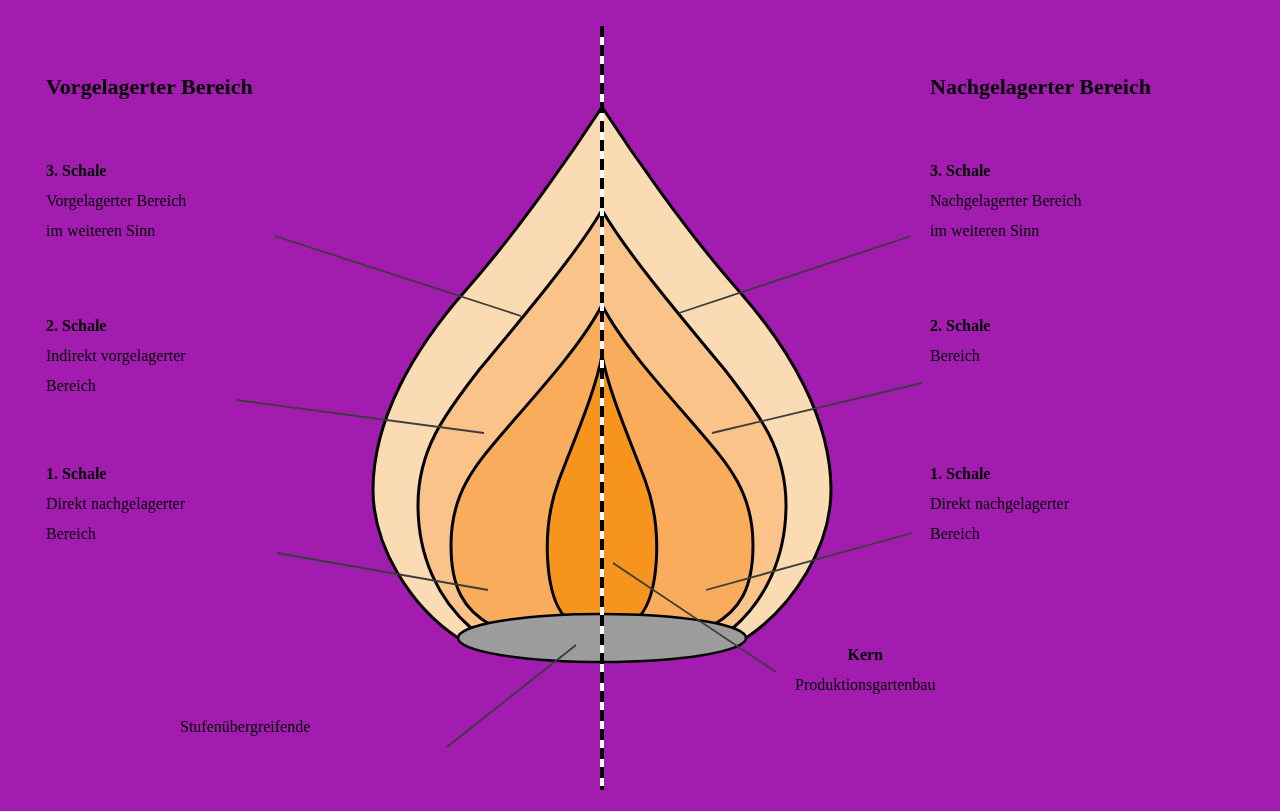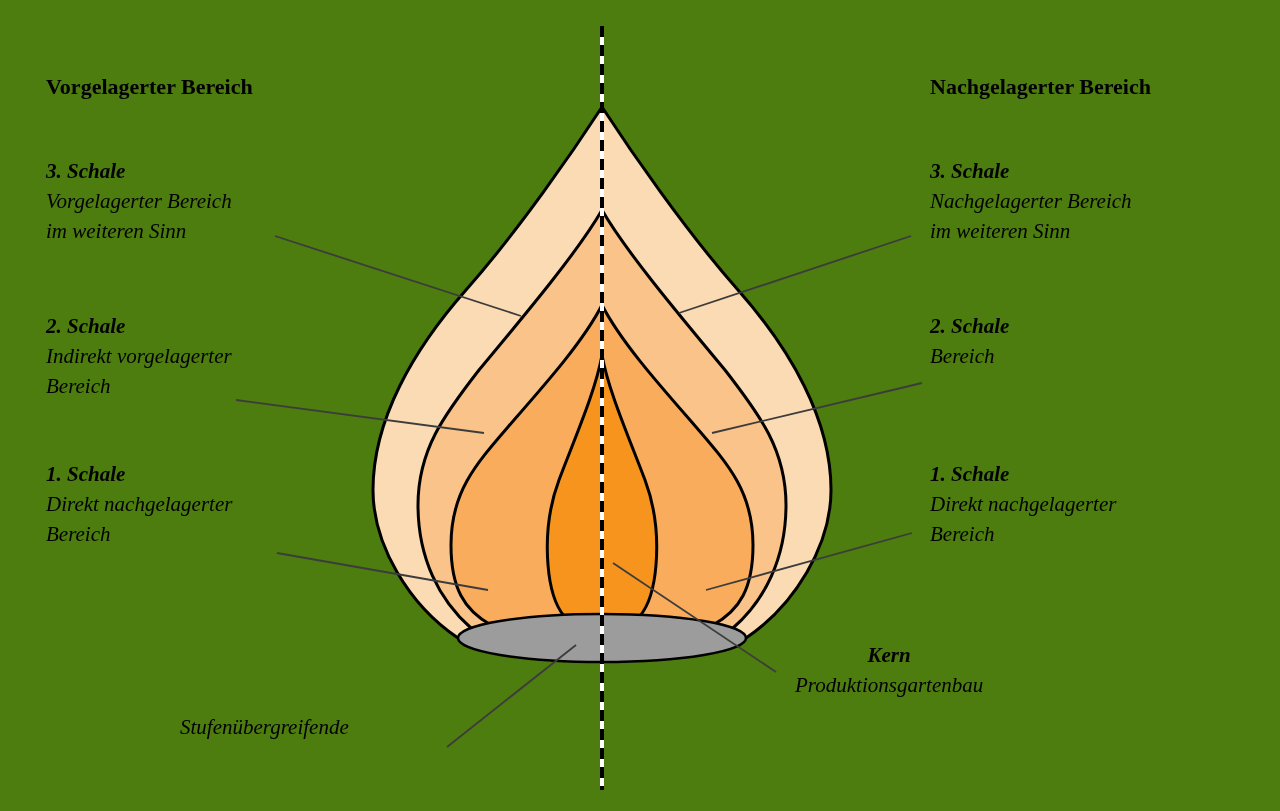--- a/index.html
+++ b/index.html
@@ -1,38 +1,37 @@
 <!DOCTYPE html>
 <html><head>
 <meta charset="utf-8">
 <style>
   html, body { margin: 0; padding: 0; background: #ffffff; }
   .canvas {
     position: relative;
     width: 1280px;
     height: 811px;
-    background: #4d7c0f;
+    background: #a21caf;
     font-family: "Liberation Serif", serif;
     color: #000000;
     overflow: hidden;
   }
   .canvas svg { position: absolute; left: 0; top: 0; }
   .header {
     position: absolute;
     font-size: 22px;
     font-weight: bold;
     line-height: 30px;
     white-space: nowrap;
   }
   .label {
     position: absolute;
-    font-size: 21px;
+    font-size: 16px;
     line-height: 30px;
     white-space: nowrap;
-    font-style: italic;
   }
   .label-title { font-weight: bold; }
 </style>
 </head>
 <body>
 
 <div class="canvas">
 
   <svg width="1280" height="811" viewBox="0 0 1280 811">
 

